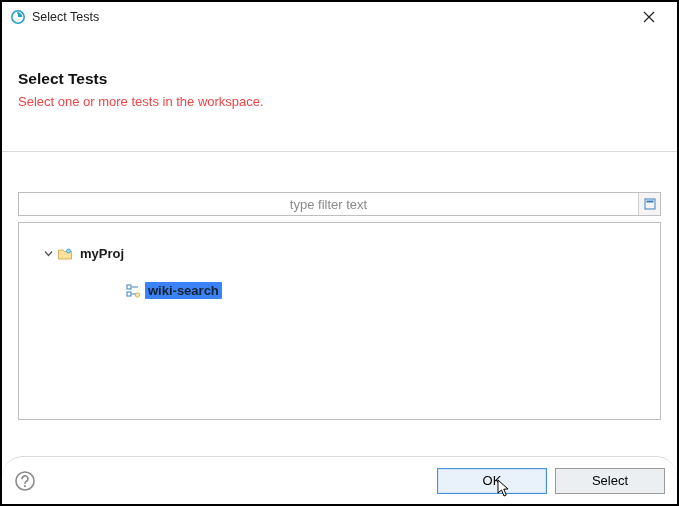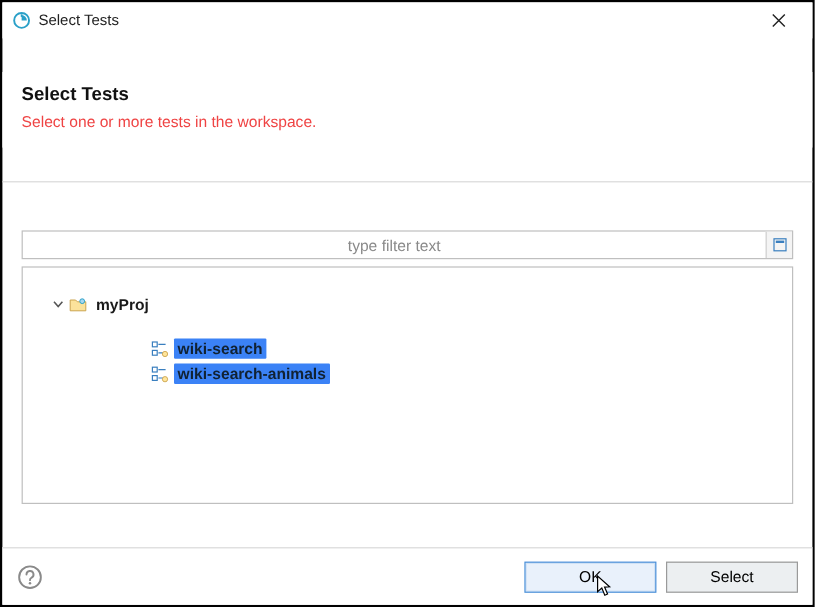--- a/index.html
+++ b/index.html
@@ -164,20 +164,21 @@
 
   
   .footer {
     height: 48px;
     border-top: 1px solid #d9d9d9;
     display: flex;
     align-items: center;
     padding: 0 12px;
     gap: 8px;
     background: #fff;
+    border-radius: 21px;
   }
   .footer .help {
     width: 22px; height: 22px;
     display: flex; align-items: center; justify-content: center;
     cursor: pointer;
     color: #7a7a7a;
   }
   .footer .spacer { flex: 1 1 auto; }
   .btn {
     min-width: 110px;
@@ -270,34 +271,20 @@
                         <svg viewBox="0 0 16 16">
                           <rect x="2" y="2" width="4" height="4" fill="none" stroke="#3a7fbf" stroke-width="1"></rect>
                           <rect x="2" y="9" width="4" height="4" fill="none" stroke="#3a7fbf" stroke-width="1"></rect>
                           <path d="M7 4 L13 4 M7 11 L13 11" stroke="#3a7fbf" stroke-width="1"></path>
                           <circle cx="12.5" cy="12" r="2.2" fill="#ffe59b" stroke="#c9a14a" stroke-width="0.7"></circle>
                         </svg>
                       </span>
                       <span class="node-label selected">wiki-search</span>
                     </div>
                   </li>
-                  <li>
-                    <div class="node-row">
-                      <span class="twisty none"></span>
-                      <span class="node-icon">
-                        <svg viewBox="0 0 16 16">
-                          <rect x="2" y="2" width="4" height="4" fill="none" stroke="#3a7fbf" stroke-width="1"></rect>
-                          <rect x="2" y="9" width="4" height="4" fill="none" stroke="#3a7fbf" stroke-width="1"></rect>
-                          <path d="M7 4 L13 4 M7 11 L13 11" stroke="#3a7fbf" stroke-width="1"></path>
-                          <circle cx="12.5" cy="12" r="2.2" fill="#ffe59b" stroke="#c9a14a" stroke-width="0.7"></circle>
-                        </svg>
-                      </span>
-                      <span class="node-label selected">wiki-search-animals</span>
-                    </div>
-                  </li>
                 </ul>
               </li>
             </ul>
           </li>
         </ul>
       </div>
     </div>
 
   </div>
 

